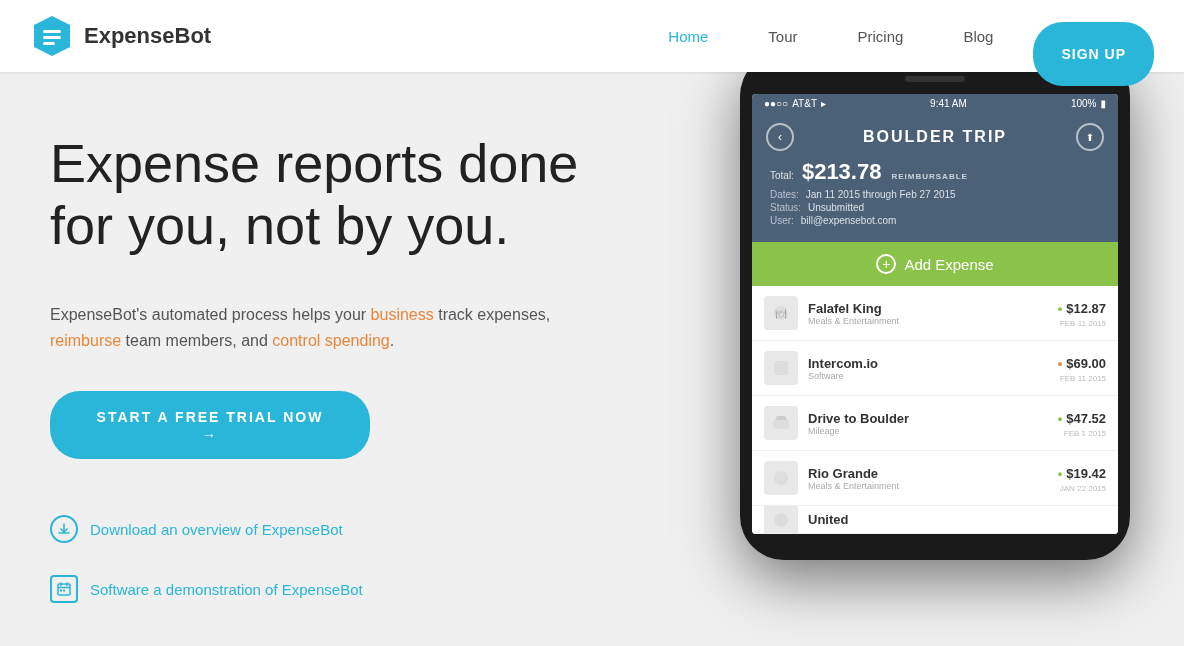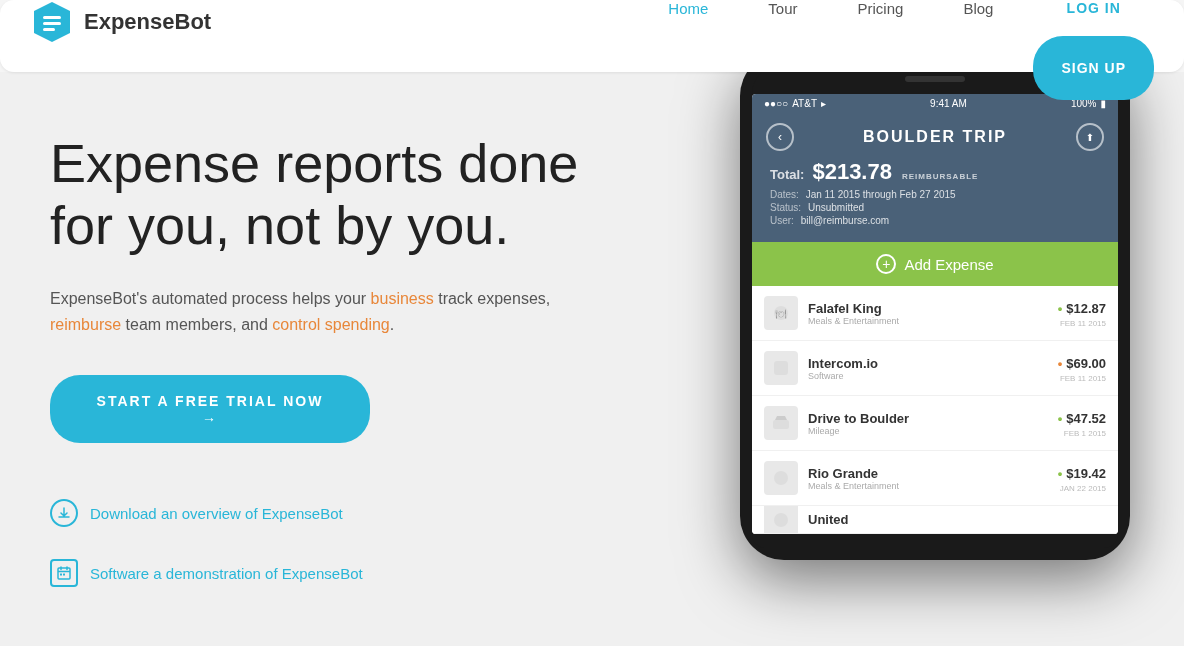--- a/index.html
+++ b/index.html
@@ -3,26 +3,25 @@
   <meta charset="utf-8">
   <style>
     * { margin: 0; padding: 0; box-sizing: border-box; }
     body { font-family: 'Helvetica Neue', Arial, sans-serif; background: #f5f5f5; width: 1184px; height: 646px; overflow: hidden; }
 
     
     .navbar {
       background: #fff;
       height: 72px;
       display: flex;
-      align-items: flex-start;
+      align-items: center;
       padding: 0 30px;
       box-shadow: 0 1px 3px rgba(0,0,0,0.08);
       position: relative;
       z-index: 10;
-      border-radius: 14px;
     }
     .logo-area {
       display: flex;
       align-items: center;
       gap: 10px;
       text-decoration: none;
     }
     .logo-icon {
       width: 44px;
       height: 44px;
@@ -87,21 +86,21 @@
       padding: 60px 50px 40px 50px;
       display: flex;
       flex-direction: column;
       justify-content: flex-start;
     }
     .hero-headline {
       font-size: 54px;
       font-weight: 300;
       color: #222;
       line-height: 1.15;
-      margin-bottom: 30px;
+      margin-bottom: 46px;
     }
     .hero-sub {
       font-size: 16px;
       color: #555;
       line-height: 1.6;
       max-width: 560px;
       margin-bottom: 38px;
     }
     .hero-sub a {
       color: #e8873a;
@@ -255,21 +254,21 @@
     }
     .expense-summary {
       padding: 0 4px;
     }
     .total-row {
       display: flex;
       align-items: baseline;
       gap: 8px;
       margin-bottom: 4px;
     }
-    .total-label { font-size: 13px; color: rgba(255,255,255,0.8); font-weight: bold; }
+    .total-label { font-size: 10px; color: rgba(255,255,255,0.8); }
     .total-amount { font-size: 22px; font-weight: 700; color: #fff; }
     .reimbursable-badge {
       font-size: 8px;
       font-weight: 700;
       color: rgba(255,255,255,0.7);
       letter-spacing: 1px;
       margin-left: 2px;
     }
     .detail-row {
       font-size: 10px;
@@ -433,21 +432,21 @@
               <div class="detail-row">
                 <span class="detail-label">Dates:</span>
                 <span>Jan 11 2015 through Feb 27 2015</span>
               </div>
               <div class="detail-row">
                 <span class="detail-label">Status:</span>
                 <span>Unsubmitted</span>
               </div>
               <div class="detail-row">
                 <span class="detail-label">User:</span>
-                <span>bill@reimburse.com</span>
+                <span>bill@expensebot.com</span>
               </div>
             </div>
           </div>
 
           <div class="add-expense-btn">
             <div class="add-plus">+</div>
             <span>Add Expense</span>
           </div>
 
           <div class="expense-list">

